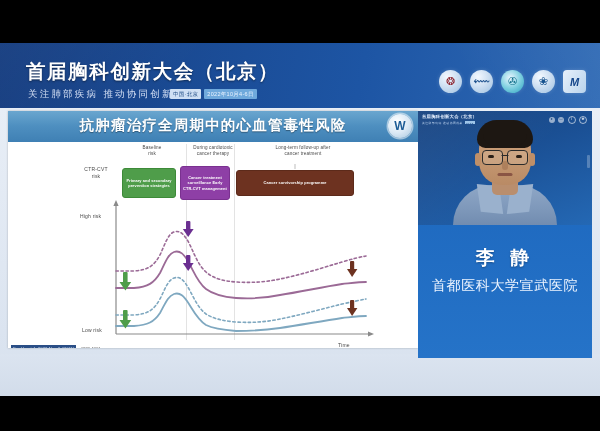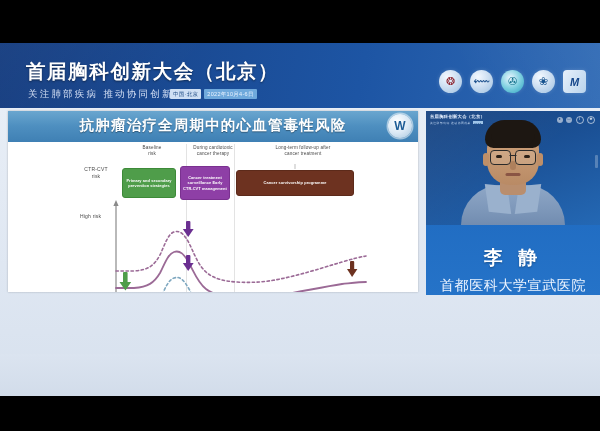--- a/index.html
+++ b/index.html
@@ -44,21 +44,21 @@
   .clogo.c3 i{color:#0a6b86;}
   .clogo.c4 i{color:#17538f;}
   .clogo.c5{border-radius:4px;background:linear-gradient(120deg,#e8f1fb,#b9d3ec);}
   .clogo.c5 i{color:#14458a;font-style:italic;}
 
   
   #stage{position:absolute;left:0;top:108px;width:600px;height:288px;
      background:linear-gradient(180deg,#e8eef6 0%,#dfe7f2 55%,#d7e1ee 100%);}
 
   
-  #slide{position:absolute;left:8px;top:111px;width:410px;height:181px;
+  #slide{position:absolute;left:8px;top:111px;width:410px;height:237px;
      background:#6d28d9;box-shadow:0 0 2px rgba(0,0,0,.25);overflow:hidden;}
   #slide-titlebar{position:absolute;left:0;top:0;width:410px;height:31px;
      background:linear-gradient(180deg,#6aa6cf 0%,#4e8fc0 48%,#3f80b4 100%);
      border-bottom:2px solid #2f6fa3;}
   #slide-title{position:absolute;left:0;top:5px;width:410px;text-align:center;
      color:#ffffff;font-size:14.5px;font-weight:bold;letter-spacing:1.2px;
      text-shadow:0 1px 1px rgba(0,0,0,.35);}
   #slide-logo{position:absolute;right:6px;top:3px;width:24px;height:24px;border-radius:50%;
      background:radial-gradient(circle at 38% 32%,#ffffff 0%,#dce9f5 50%,#a8c6de 100%);
      display:flex;align-items:center;justify-content:center;
@@ -89,21 +89,21 @@
   
   #chart-svg{position:absolute;left:0;top:0;width:410px;height:212px;}
 
   
   #citation{position:absolute;left:3px;bottom:2px;display:flex;align-items:center;gap:2px;}
   #cit-hl{background:#2a4e86;color:#cfe0f5;font-size:4.2px;padding:1px 2px;letter-spacing:.1px;
      filter:blur(.25px);white-space:nowrap;}
   #cit-rest{color:#555;font-size:4.2px;filter:blur(.2px);white-space:nowrap;}
 
   
-  #speaker{position:absolute;right:0;top:111px;width:174px;height:184px;
+  #speaker{position:absolute;right:8px;top:111px;width:174px;height:247px;
      background:linear-gradient(180deg,#1c63b8 0%,#1f6ac0 40%,#2573c8 100%);overflow:hidden;margin-left:28px;}
   #cam{position:absolute;left:0;top:0;width:174px;height:114px;overflow:hidden;
      background:linear-gradient(160deg,#14407e 0%,#1b5196 45%,#2468b4 100%);}
   #cam .camsheen{position:absolute;left:-30px;top:-20px;width:150px;height:170px;
      background:linear-gradient(130deg,rgba(255,255,255,.07),rgba(255,255,255,0) 65%);transform:skewX(-18deg);}
 
   
   #mini-banner{position:absolute;left:4px;top:3px;}
   #mini-title{color:#e8f1ff;font-size:4.3px;font-weight:bold;letter-spacing:.3px;white-space:nowrap;filter:blur(.25px);}
   #mini-slogan{color:#c6dbf5;font-size:2.8px;letter-spacing:.5px;white-space:nowrap;margin-top:1.5px;filter:blur(.3px);}

